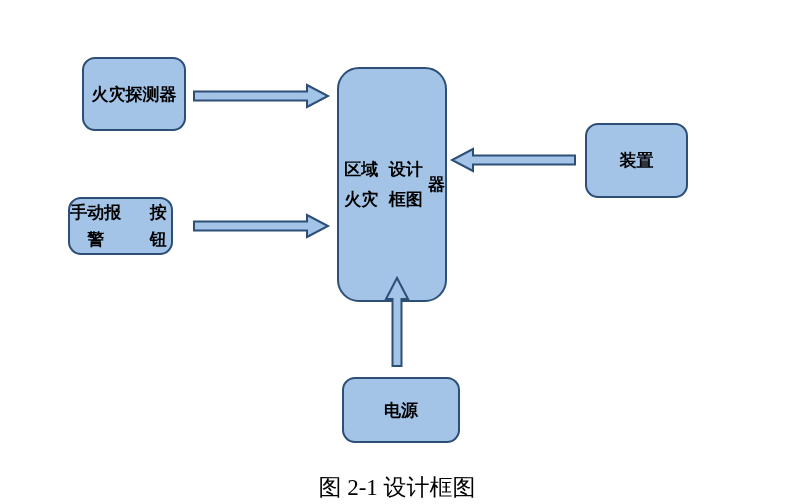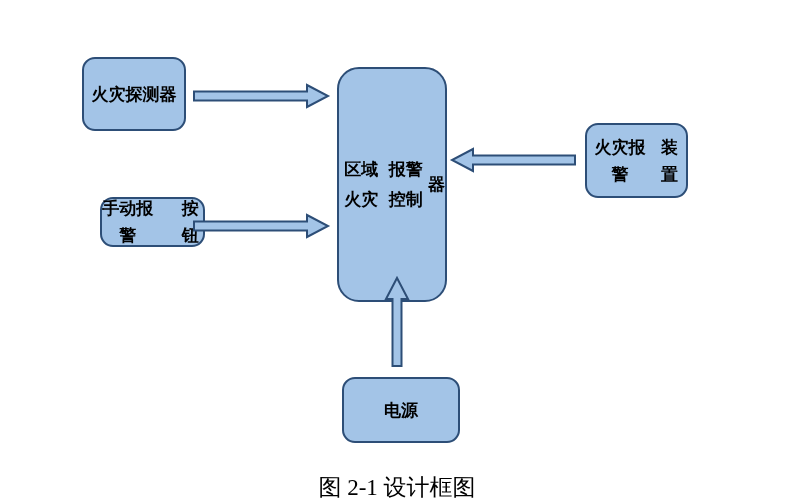--- a/index.html
+++ b/index.html
@@ -61,33 +61,32 @@
 </head>
 <body>
 
 <div class="canvas">
 
   <div class="node" style="left:82px; top:57px; width:104px; height:74px;">
     <div>火灾探测</div>
     <div>器</div>
   </div>
 
-  <div class="node" style="left:100px; top:197px; width:105px; height:50px;gap:24px;">
+  <div class="node" style="left:68px; top:197px; width:105px; height:58px;gap:24px;">
     <div>手动报警</div>
     <div>按钮</div>
   </div>
 
   <div class="node tall" style="left:337px; top:35px; width:110px; height:235px;">
     <div>区域火灾</div>
-    <div>报警控制</div>
+    <div>设计框图</div>
     <div>器</div>
   </div>
 
   <div class="node" style="left:585px; top:123px; width:103px; height:75px;">
-    <div>火灾报警</div>
     <div>装置</div>
   </div>
 
   <div class="node" style="left:342px; top:377px; width:118px; height:66px;">
     <div>电源</div>
   </div>
 
   <svg class="arrow" style="left:193px; top:82px;" width="137" height="28" viewBox="0 0 137 28">
     <polygon points="1,9.5 114,9.5 114,3 135,14 114,25 114,18.5 1,18.5"></polygon>
   </svg>

